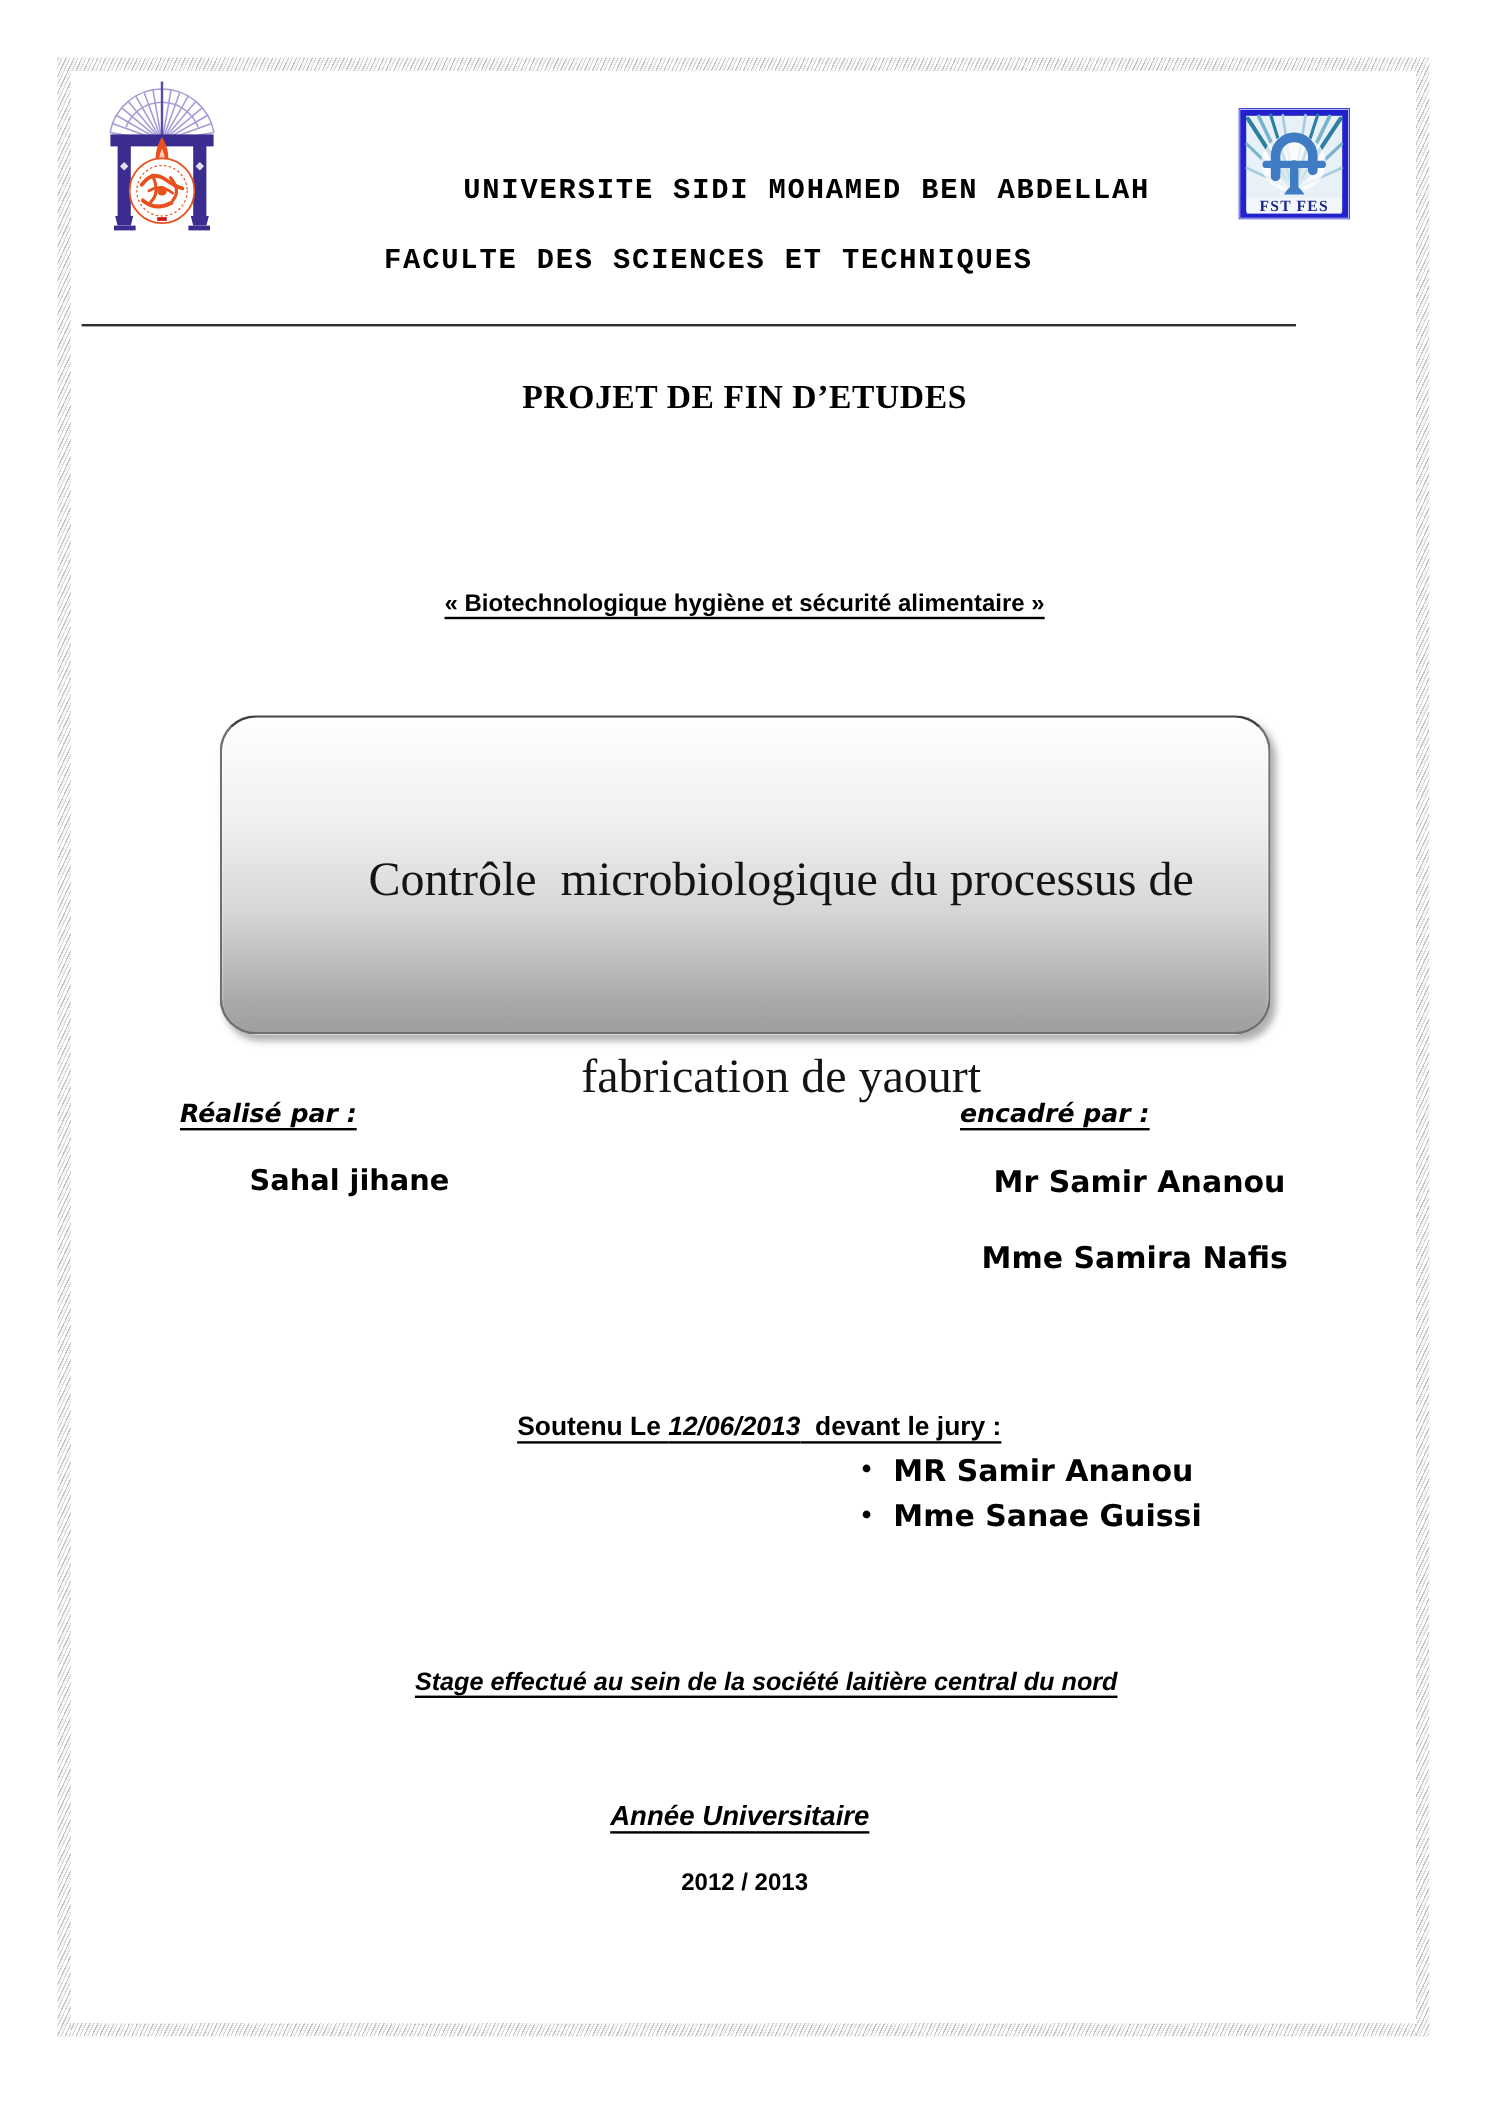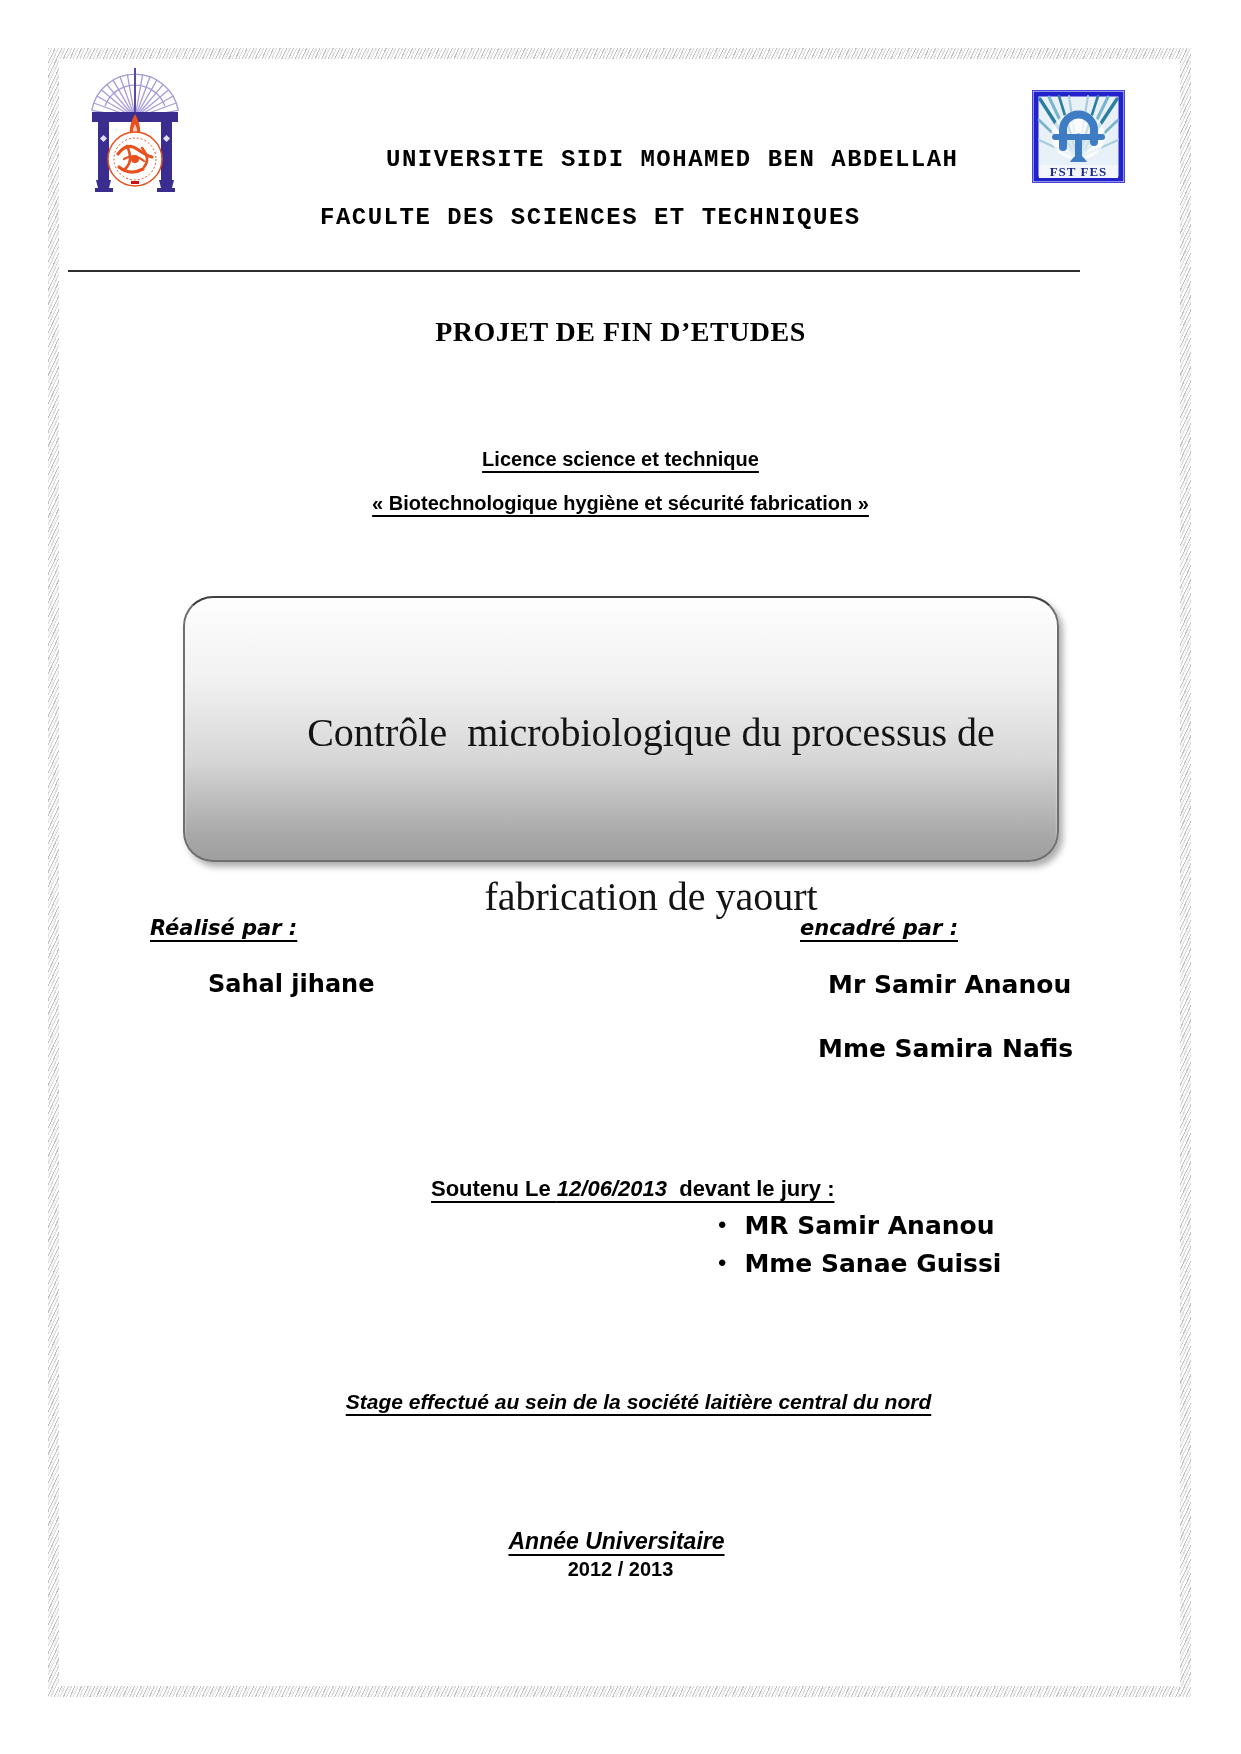--- a/index.html
+++ b/index.html
@@ -55,21 +55,21 @@
 
   .soutenu{top:1150px;font-weight:bold;font-size:22px;white-space:pre;}
   .soutenu .date{font-style:italic;}
 
   .jury{left:718px;top:1206px;}
   .jury-row{display:flex;align-items:center;gap:18px;height:38px;}
   .jury-bullet{font-size:24px;line-height:1;}
   .jury-name{font-family:"DejaVu Sans",sans-serif;font-weight:bold;font-size:25px;white-space:nowrap;}
 
   .stage{top:1390px;font-weight:bold;font-style:italic;font-size:21px;padding-left:36px;}
-  .annee{top:1500px;font-weight:bold;font-style:italic;font-size:23px;margin-top:28px;}
+  .annee{top:1500px;font-weight:bold;font-style:italic;font-size:23px;}
   .annee span{padding-right:8px;}
   .year{top:1558px;font-weight:bold;font-size:20px;}
 
   .logo{position:absolute;}
   .logo-left{left:88px;top:62px;width:94px;height:132px;}
   .logo-right{left:1032px;top:90px;width:93px;height:73px;}
 </style>
 </head>
 <body>
 
@@ -163,22 +163,21 @@
       <rect x="7" y="75" width="79" height="13" fill="#f3f6fb"></rect>
       <text x="46.5" y="86" text-anchor="middle" font-family="Liberation Serif, serif" font-size="13" font-weight="bold" letter-spacing="1" fill="#1b2a8a">FST FES</text>
     </svg>
   </div>
 
   <div class="abs hdr hdr1">UNIVERSITE SIDI MOHAMED BEN ABDELLAH</div>
   <div class="abs hdr hdr2">FACULTE DES SCIENCES ET TECHNIQUES</div>
   <div class="abs rule"></div>
 
   <div class="abs center projet">PROJET DE FIN D’ETUDES</div>
-  <div class="abs center licence uline">Licence science et technique</div>
-  <div class="abs center biotech uline">« Biotechnologique hygiène et sécurité fabrication »</div>
+  <div class="abs center biotech uline">« Biotechnologique hygiène et sécurité alimentaire »</div>
 
   <div class="abs title-box">
     <div class="title-text">
       <span>Contrôle  microbiologique du processus de</span><br>
       <span>fabrication de yaourt</span>
     </div>
   </div>
 
   <div class="abs comic par-label uline lbl-realise">Réalisé par :</div>
   <div class="abs comic par-label uline lbl-encadre">encadré par :</div>

